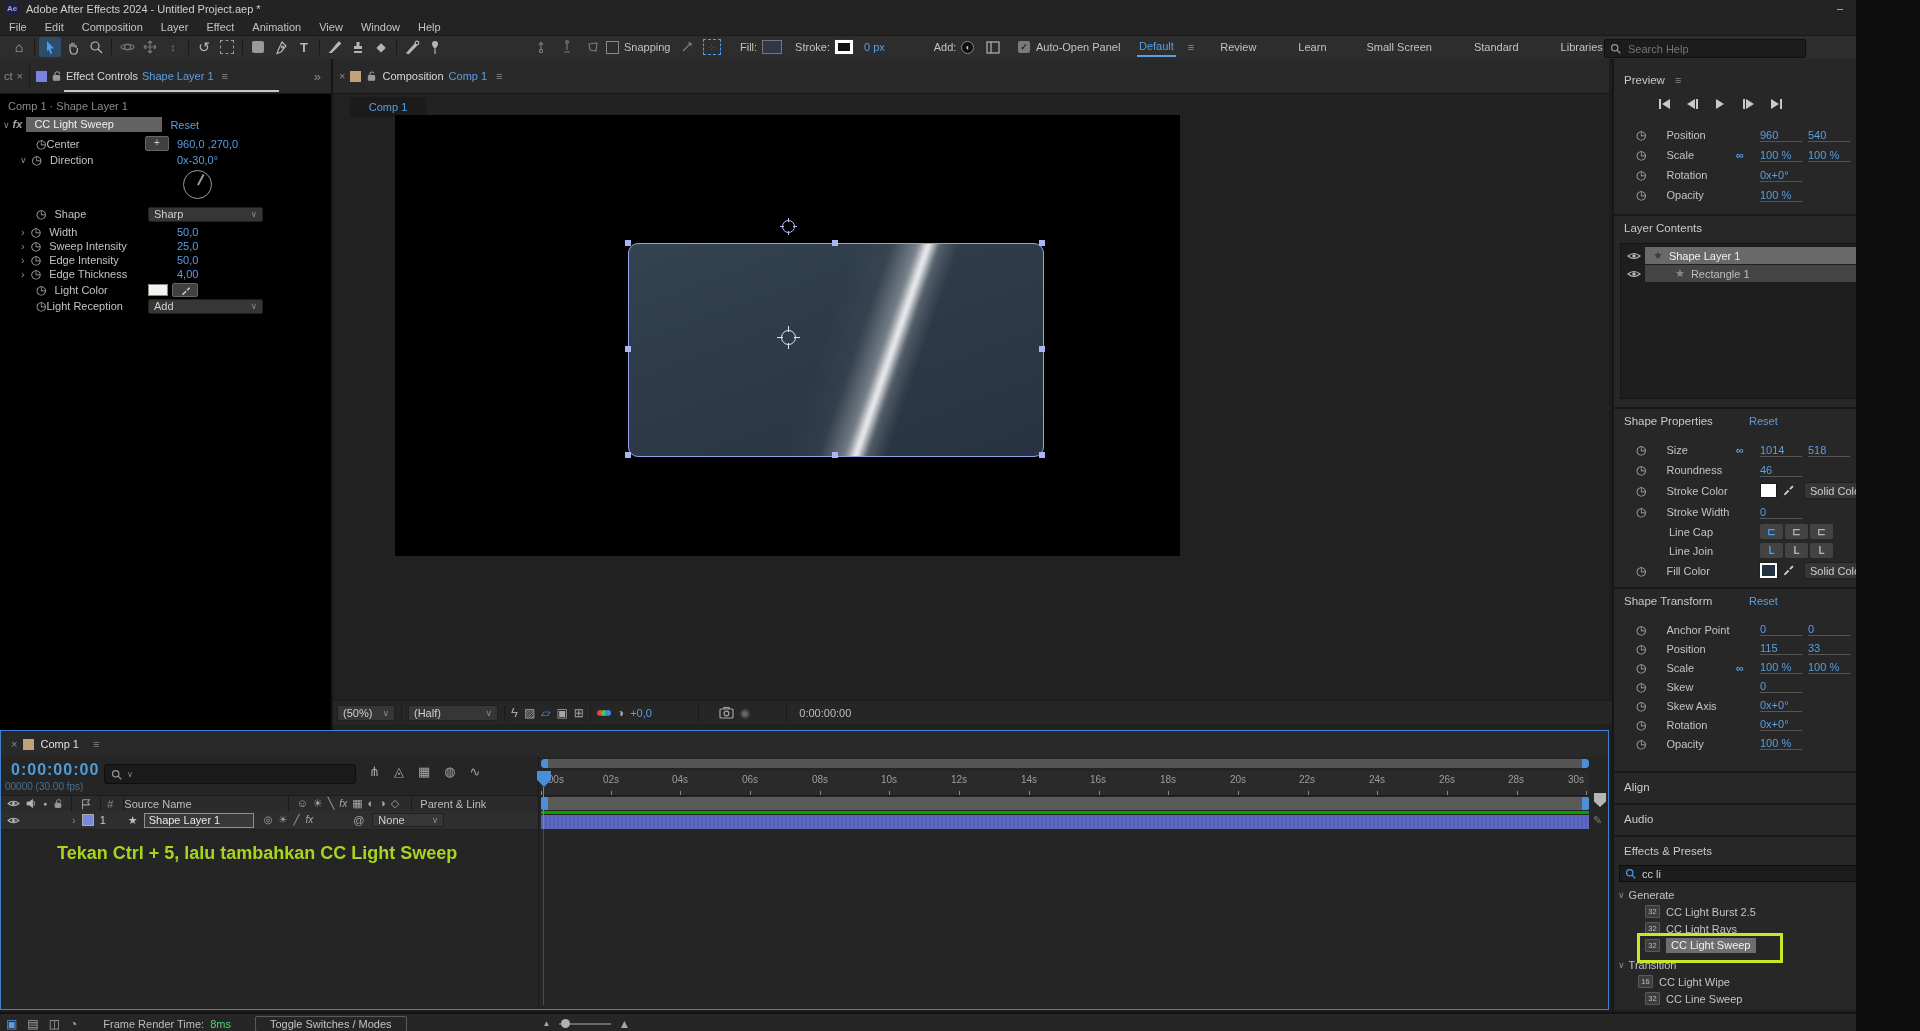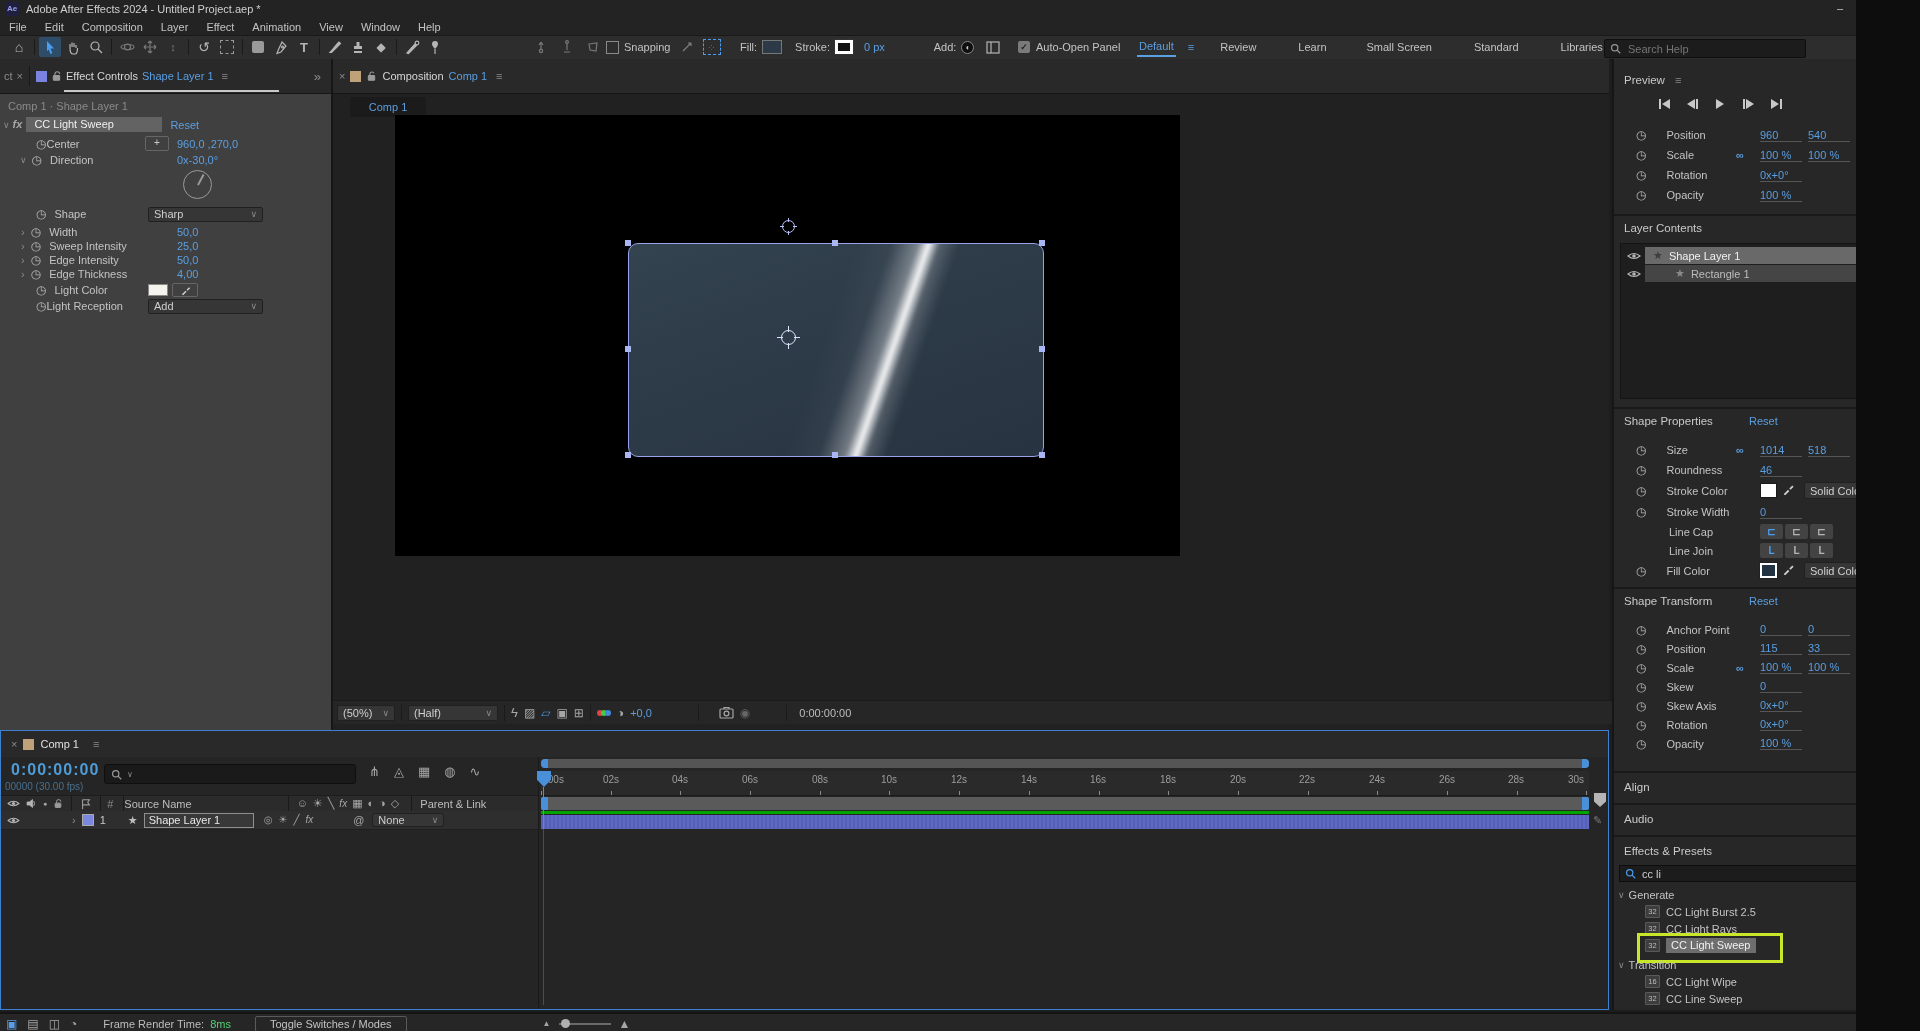--- a/index.html
+++ b/index.html
@@ -11,21 +11,21 @@
   .ic{color:#a6a6a6;line-height:1}
   .blue{color:#5a9fe2}
   .dim{color:#8a8a8a}
   .sep{background:#1a1a1a}
   .vsep{width:1px;background:#1a1a1a}
   .fld{color:#5a9fe2;border-bottom:1px solid #565656;display:inline-block;text-align:left}
   .dd{background:#363636;border:1px solid #202020;border-radius:2px;color:#cfcfcf;
       display:flex;align-items:center;justify-content:space-between;padding:0 5px;box-sizing:border-box}
   .swatch{display:inline-block;box-sizing:border-box;border:1px solid #1a1a1a}
   .tabstrip{background:#292929;border-bottom:1px solid #161616}
-  .panel{background:#404040}
+  .panel{background:#000000}
   .hdrline{height:2px;background:#191919}
   .secttl{font-size:11.5px;color:#c9c9c9}
   .stopw{color:#b2b2b2;font-size:12px;line-height:1}
   .star{color:#bdbdbd}
   .tb{width:20px;height:14px;display:inline-flex;align-items:center;justify-content:center;gap:1px;cursor:pointer}
   .tri{width:0;height:0;border-style:solid;display:inline-block}
   .tri.r{border-width:5px 0 5px 8px;border-color:transparent transparent transparent #c8c8c8}
   .tri.l{border-width:5px 8px 5px 0;border-color:transparent #c8c8c8 transparent transparent}
   .tbar{width:2px;height:10px;background:#c8c8c8;display:inline-block}
   .toolico{width:22px;height:20px;display:inline-flex;align-items:center;justify-content:center;color:#b5b5b5}
@@ -616,21 +616,21 @@
       <span style="margin-left:6px;background:#6e6e6e;color:#f2f2f2;padding:1px 5px 2px">CC Light Sweep</span>
     </div>
 
     <div class="ab" style="left:23px;top:874px;width:140px;height:24px;border:3px solid #c9e62a;pointer-events:none"></div>
 
     <div class="efxrow" style="top:898px">
       <span class="dim" style="margin-left:4px;font-size:9px">∨</span>
       <span style="margin-left:4px">Transition</span>
     </div>
     <div class="efxrow" style="top:915px">
-      <span class="badge" style="margin-left:31px">16</span>
+      <span class="badge" style="margin-left:24px">16</span>
       <span style="margin-left:6px">CC Light Wipe</span>
     </div>
     <div class="efxrow" style="top:932px">
       <span class="badge" style="margin-left:31px">32</span>
       <span style="margin-left:6px">CC Line Sweep</span>
     </div>
 
     <div class="ab" style="right:2px;top:0;width:8px;height:951px;background:#222">
       <div class="ab" style="left:1px;top:300px;width:6px;height:320px;background:#565656;border-radius:3px"></div>
     </div>
@@ -754,20 +754,21 @@
     <div class="ab" style="left:540px;top:80px;width:1048px;height:3px;background:#00a400"></div>
     <div class="ab" style="left:540px;top:84px;width:1048px;height:14px;background:#5d69c5;background-image:repeating-linear-gradient(90deg,rgba(0,0,0,.08) 0 2px,transparent 2px 4px)"></div>
 
     <div class="ab" style="left:536px;top:40px;width:14px;height:16px;background:#4a90d8;clip-path:polygon(0 0,100% 0,100% 55%,50% 100%,0 55%)"></div>
     <div class="ab" style="left:542px;top:56px;width:1px;height:42px;background:#4a90d8"></div>
     <div class="ab" style="left:542px;top:98px;width:1px;height:176px;background:#4d4d4d"></div>
 
     <span class="ab" style="left:1593px;top:62px;width:12px;height:14px;background:#b5b5b5;clip-path:polygon(0 0,100% 0,100% 60%,50% 100%,0 60%)"></span>
     <span class="ab ic" style="left:1592px;top:84px;font-size:11px;color:#777">✎</span>
 
+    <div class="ab" style="left:56px;top:112px;color:#a6d41f;font-size:18px;font-weight:bold">Tekan Ctrl + 5, lalu tambahkan CC Light Sweep</div>
   </div>
 
   <div class="ab fx" style="left:0;top:1012px;width:1920px;height:19px;background:#262626;border-top:2px solid #141414;gap:0">
     <span style="color:#5a9de2;font-size:12px;margin-left:6px">▣</span>
     <span class="ic" style="font-size:12px;margin-left:10px">▤</span>
     <span class="ic" style="font-size:12px;margin-left:10px">◫</span>
     <span class="ic" style="font-size:12px;margin-left:10px">◔</span>
     <span style="margin-left:26px;color:#bdbdbd">Frame Render Time:</span>
     <span style="margin-left:6px;color:#52d273">8ms</span>
     <span style="margin-left:24px;border:1px solid #5a5a5a;border-radius:2px;padding:1px 14px;color:#c3c3c3">Toggle Switches / Modes</span>

